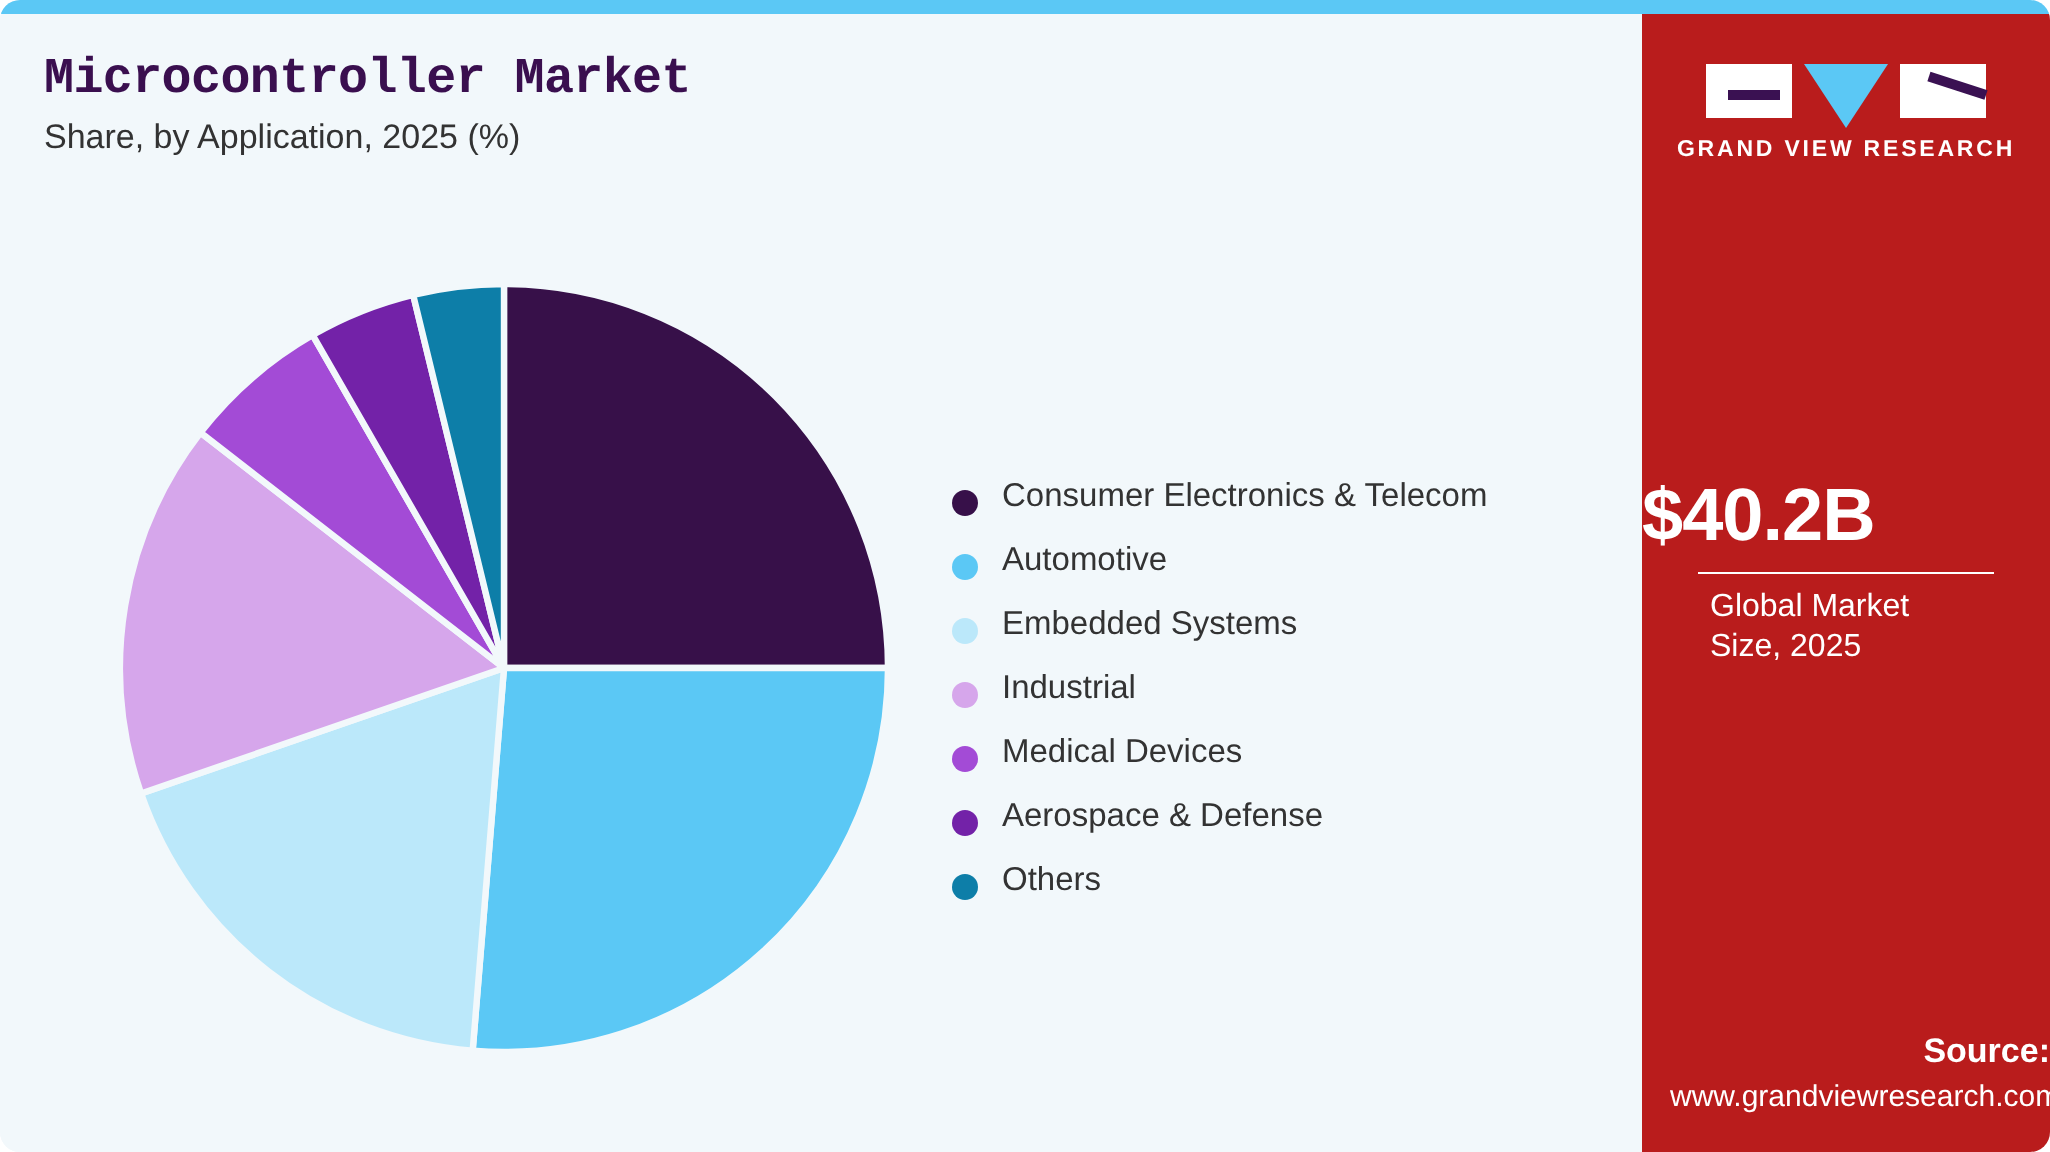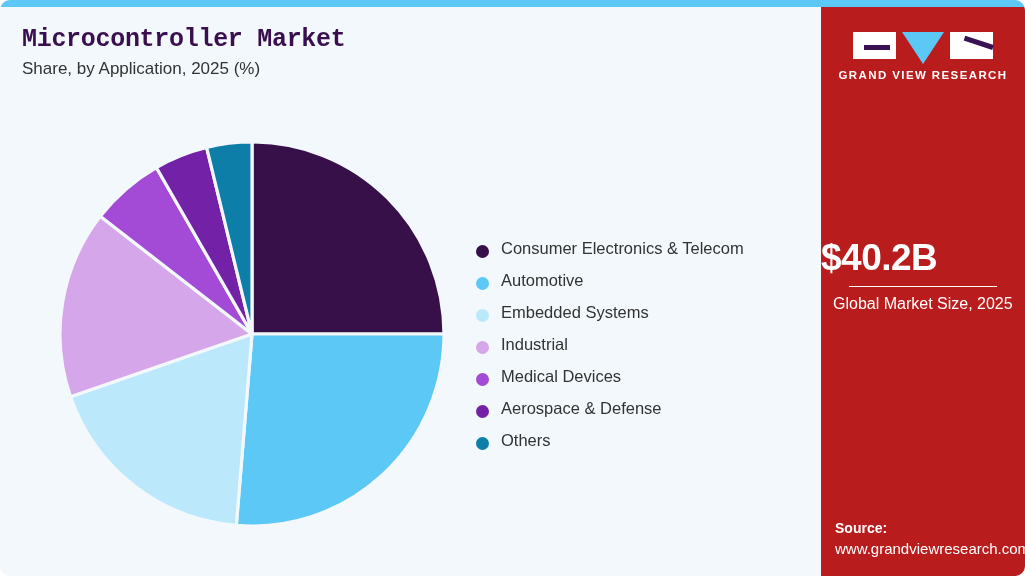--- a/index.html
+++ b/index.html
@@ -184,35 +184,36 @@
   #stat-rule {
     width: 148px;
     height: 1px;
     background: #ffffff;
     margin: 8px auto 7px auto;
   }
   #stat-caption {
     font-size: 16px;
     color: #ffffff;
     line-height: 1.28;
-    padding: 0 12px;
+    padding: 0 34px;
   }
 
   #source-block {
     position: absolute;
     left: 14px;
     bottom: 18px;
     width: 190px;
     text-align: left;
   }
   #source-label {
-    font-size: 14px;
+    font-size: 17px;
     font-weight: bold;
     color: #ffffff;
     line-height: 1.45;
+    text-align: right;
   }
   #source-url {
     font-size: 15px;
     color: #ffffff;
     line-height: 1.3;
   }
 </style>
 </head>
 <body>
 

